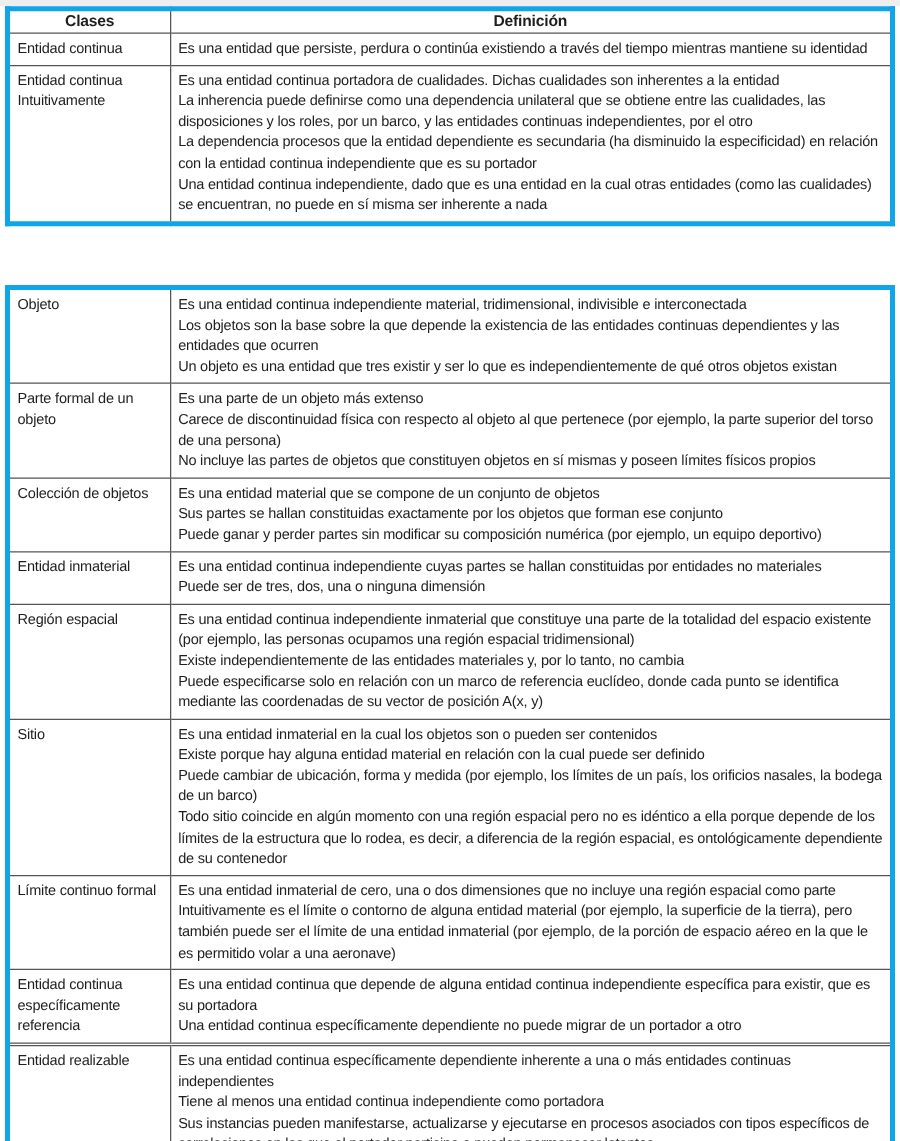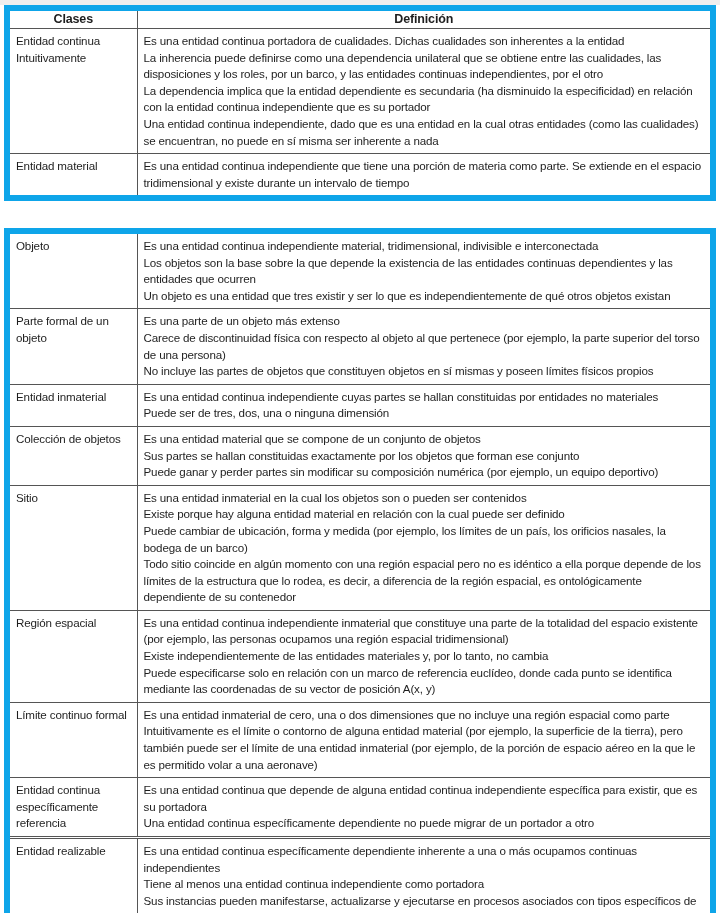--- a/index.html
+++ b/index.html
@@ -1,20 +1,20 @@
 <!DOCTYPE html>
 <html><head>
 <meta charset="utf-8">
 <style>
   html, body { margin:0; padding:0; background:#ffffff; }
   body { width:720px; height:913px; overflow:hidden; position:relative;
          font-family:"Liberation Sans", sans-serif; color:#1e1e1e; }
   .topstrip { position:absolute; left:0; top:0; width:720px; height:5px; background:#eeeeee; }
   .tbl { position:absolute; left:4px; width:712px; border-collapse:collapse;
-         border:6px solid #0ea5e9; table-layout:fixed; }
+         border:4px solid #0ea5e9; table-layout:fixed; }
   .tbl td, .tbl th { border:1px solid #555; vertical-align:top;
          font-size:11.6px; line-height:16.6px; padding:4px 6px 4px 6px; letter-spacing:-0.15px; }
   .tbl th { font-weight:bold; text-align:center; padding:1px 6px; font-size:12.5px; line-height:15px; }
   .col1 { width:130px; }
   .tbl1 { top:5px; }
   .tbl2 { top:228px; }
   .line { display:block; }
   .tbl tr.last-sep td { border-top:3px double #555; }
 </style>
 </head>
@@ -28,32 +28,32 @@
       <col>
     </colgroup>
   <thead>
     <tr>
       <th>Clases</th>
       <th>Definición</th>
     </tr>
   </thead>
   <tbody id="tbody1">
       <tr>
+        <td>Entidad continua</td>
+        <td>
+          <span class="line">Es una entidad que persiste, perdura o continúa existiendo a través del tiempo mientras mantiene su identidad</span>
+        </td>
+      </tr>
+      <tr>
         <td>Entidad continua Intuitivamente</td>
         <td>
           <span class="line">Es una entidad continua portadora de cualidades. Dichas cualidades son inherentes a la entidad</span>
           <span class="line">La inherencia puede definirse como una dependencia unilateral que se obtiene entre las cualidades, las disposiciones y los roles, por un barco, y las entidades continuas independientes, por el otro</span>
-          <span class="line">La dependencia implica que la entidad dependiente es secundaria (ha disminuido la especificidad) en relación con la entidad continua independiente que es su portador</span>
+          <span class="line">La dependencia procesos que la entidad dependiente es secundaria (ha disminuido la especificidad) en relación con la entidad continua independiente que es su portador</span>
           <span class="line">Una entidad continua independiente, dado que es una entidad en la cual otras entidades (como las cualidades) se encuentran, no puede en sí misma ser inherente a nada</span>
-        </td>
-      </tr>
-      <tr>
-        <td>Entidad material</td>
-        <td>
-          <span class="line">Es una entidad continua independiente que tiene una porción de materia como parte. Se extiende en el espacio tridimensional y existe durante un intervalo de tiempo</span>
         </td>
       </tr>
     </tbody>
 </table>
 
 <table class="tbl tbl2">
   <colgroup>
       <col class="col1">
       <col>
     </colgroup>
@@ -68,67 +68,67 @@
       </tr>
       <tr>
         <td>Parte formal de un objeto</td>
         <td>
           <span class="line">Es una parte de un objeto más extenso</span>
           <span class="line">Carece de discontinuidad física con respecto al objeto al que pertenece (por ejemplo, la parte superior del torso de una persona)</span>
           <span class="line">No incluye las partes de objetos que constituyen objetos en sí mismas y poseen límites físicos propios</span>
         </td>
       </tr>
       <tr>
+        <td>Colección de objetos</td>
+        <td>
+          <span class="line">Es una entidad material que se compone de un conjunto de objetos</span>
+          <span class="line">Sus partes se hallan constituidas exactamente por los objetos que forman ese conjunto</span>
+          <span class="line">Puede ganar y perder partes sin modificar su composición numérica (por ejemplo, un equipo deportivo)</span>
+        </td>
+      </tr>
+      <tr>
         <td>Entidad inmaterial</td>
         <td>
           <span class="line">Es una entidad continua independiente cuyas partes se hallan constituidas por entidades no materiales</span>
           <span class="line">Puede ser de tres, dos, una o ninguna dimensión</span>
         </td>
       </tr>
       <tr>
-        <td>Colección de objetos</td>
+        <td>Región espacial</td>
         <td>
-          <span class="line">Es una entidad material que se compone de un conjunto de objetos</span>
-          <span class="line">Sus partes se hallan constituidas exactamente por los objetos que forman ese conjunto</span>
-          <span class="line">Puede ganar y perder partes sin modificar su composición numérica (por ejemplo, un equipo deportivo)</span>
+          <span class="line">Es una entidad continua independiente inmaterial que constituye una parte de la totalidad del espacio existente (por ejemplo, las personas ocupamos una región espacial tridimensional)</span>
+          <span class="line">Existe independientemente de las entidades materiales y, por lo tanto, no cambia</span>
+          <span class="line">Puede especificarse solo en relación con un marco de referencia euclídeo, donde cada punto se identifica mediante las coordenadas de su vector de posición A(x, y)</span>
         </td>
       </tr>
       <tr>
         <td>Sitio</td>
         <td>
           <span class="line">Es una entidad inmaterial en la cual los objetos son o pueden ser contenidos</span>
           <span class="line">Existe porque hay alguna entidad material en relación con la cual puede ser definido</span>
           <span class="line">Puede cambiar de ubicación, forma y medida (por ejemplo, los límites de un país, los orificios nasales, la bodega de un barco)</span>
           <span class="line">Todo sitio coincide en algún momento con una región espacial pero no es idéntico a ella porque depende de los límites de la estructura que lo rodea, es decir, a diferencia de la región espacial, es ontológicamente dependiente de su contenedor</span>
-        </td>
-      </tr>
-      <tr>
-        <td>Región espacial</td>
-        <td>
-          <span class="line">Es una entidad continua independiente inmaterial que constituye una parte de la totalidad del espacio existente (por ejemplo, las personas ocupamos una región espacial tridimensional)</span>
-          <span class="line">Existe independientemente de las entidades materiales y, por lo tanto, no cambia</span>
-          <span class="line">Puede especificarse solo en relación con un marco de referencia euclídeo, donde cada punto se identifica mediante las coordenadas de su vector de posición A(x, y)</span>
         </td>
       </tr>
       <tr>
         <td>Límite continuo formal</td>
         <td>
           <span class="line">Es una entidad inmaterial de cero, una o dos dimensiones que no incluye una región espacial como parte</span>
           <span class="line">Intuitivamente es el límite o contorno de alguna entidad material (por ejemplo, la superficie de la tierra), pero también puede ser el límite de una entidad inmaterial (por ejemplo, de la porción de espacio aéreo en la que le es permitido volar a una aeronave)</span>
         </td>
       </tr>
       <tr>
         <td>Entidad continua específicamente referencia</td>
         <td>
           <span class="line">Es una entidad continua que depende de alguna entidad continua independiente específica para existir, que es su portadora</span>
           <span class="line">Una entidad continua específicamente dependiente no puede migrar de un portador a otro</span>
         </td>
       </tr>
       <tr class="last-sep">
         <td>Entidad realizable</td>
         <td>
-          <span class="line">Es una entidad continua específicamente dependiente inherente a una o más ocupamos continuas independientes</span>
+          <span class="line">Es una entidad continua específicamente dependiente inherente a una o más entidades continuas independientes</span>
           <span class="line">Tiene al menos una entidad continua independiente como portadora</span>
           <span class="line">Sus instancias pueden manifestarse, actualizarse y ejecutarse en procesos asociados con tipos específicos de correlaciones en los que el portador participa o pueden permanecer latentes</span>
         </td>
       </tr>
     </tbody>
 </table>
 
 </body></html>

